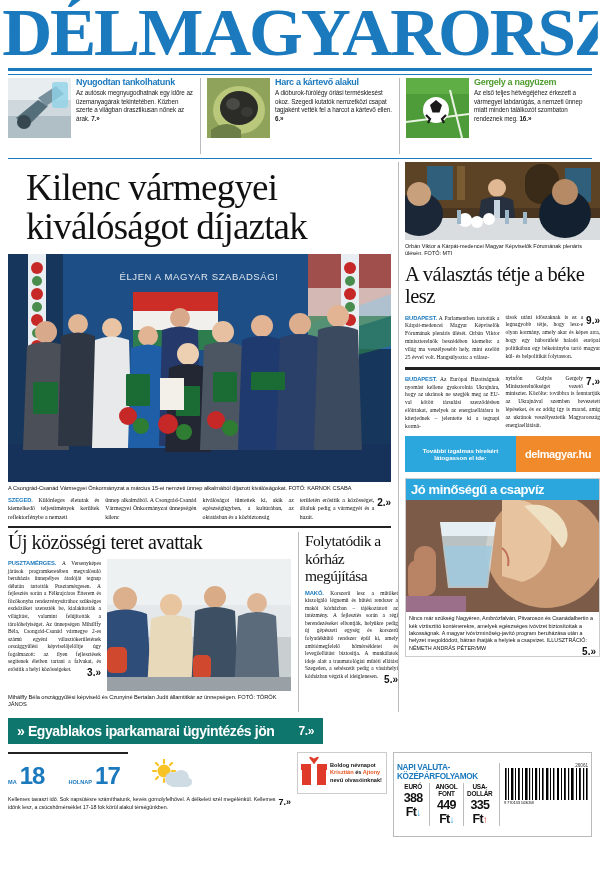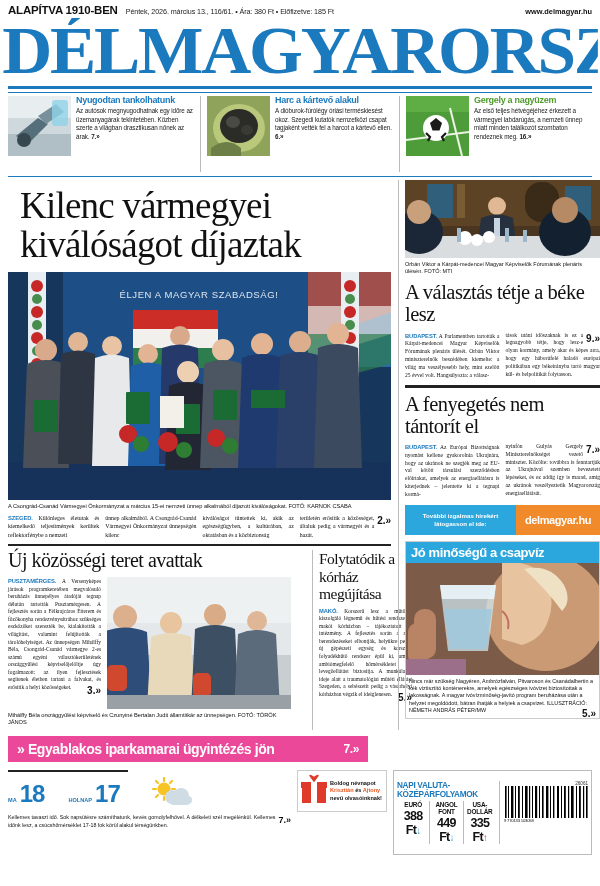--- a/index.html
+++ b/index.html
@@ -54,35 +54,35 @@
 
   
   .main { display: flex; gap: 7px; }
   .col-left { width: 383px; }
   .col-right { width: 202px; border-left: 1px solid #bbb; padding-left: 6px; }
 
   .lead-head {
     font-family: "Liberation Serif", serif;
     font-size: 37px; line-height: 1.06;
     font-weight: normal; letter-spacing: -0.8px;
-    color: #111; margin: 6px 0 8px 12px;
+    color: #111; margin: 6px 0 8px 18px;
   }
 
   .lead-photo { width: 100%; height: 228px; position: relative; overflow: hidden; }
   .caption { font-size: 5.7px; line-height: 1.3; padding: 3px 0 3px 0; color: #111; letter-spacing: -0.05px; }
 
   .cols3 { display: flex; gap: 6px; }
   .bodycol { flex: 1; font-family: "Liberation Serif", serif; font-size: 5.9px; line-height: 1.42; text-align: justify; letter-spacing: -0.05px; }
   .dateline { color: #1b79bd; font-family: "Liberation Sans", sans-serif; font-weight: bold; font-size: 5.8px; letter-spacing: -0.1px; }
   .jump { font-family: "Liberation Sans", sans-serif; font-weight: bold; font-size: 10px; float: right; margin-left: 3px; }
 
   .sep { height: 2.5px; background: #222; margin: 5px 0 4px 0; }
 
   
-  .deck { display: flex; gap: 21px; margin-top: 2px; }
+  .deck { display: flex; gap: 7px; margin-top: 2px; }
   .deck-left { width: 283px; }
   .deck-mid { width: 93px; border-left: 1px solid #bbb; padding-left: 6px; }
 
   .sub-head {
     font-family: "Liberation Serif", serif;
     font-size: 20px; line-height: 1.08; letter-spacing: -0.5px;
     margin-bottom: 5px; color: #111;
   }
   .sub-head.small { font-size: 15.5px; line-height: 1.1; }
 
@@ -91,35 +91,35 @@
   .deck-photo { flex: 1; height: 132px; position: relative; overflow: hidden; }
 
   
   .r-photo { width: 100%; height: 78px; position: relative; overflow: hidden; }
   .r-caption { font-size: 5.5px; line-height: 1.3; padding: 3px 0; }
   .r-head { font-family: "Liberation Serif", serif; font-size: 20.5px; line-height: 1.08; letter-spacing: -0.5px; margin: 3px 0 6px 0; }
   .r-cols { display: flex; gap: 6px; }
   .r-col { flex: 1; font-family: "Liberation Serif", serif; font-size: 5.5px; line-height: 1.42; text-align: justify; }
   .r-rule { height: 2.5px; background: #222; margin: 6px 0 5px 0; }
 
-  .promo { display: flex; height: 30px; margin: 6px 0; justify-content: space-between; }
+  .promo { display: flex; height: 36px; margin: 6px 0; justify-content: space-between; }
   .promo-l { flex: 1; background: #2ca7dd; color: #fff; display: flex; align-items: center; justify-content: center; text-align: center; font-size: 6.2px; font-weight: bold; line-height: 1.2; padding: 0 4px; }
   .promo-r { width: 84px; background: #f08a2b; color: #fff; display: flex; align-items: center; justify-content: center; font-size: 11px; font-weight: bold; letter-spacing: -0.4px; }
 
   .water-box { border: 1px solid #ccc; }
   .water-head { background: #2ca7dd; color: #fff; font-size: 13px; font-weight: bold; padding: 3px 5px; letter-spacing: -0.4px; }
   .water-photo { width: 100%; height: 112px; position: relative; overflow: hidden; }
   .water-cap { font-size: 5.4px; line-height: 1.35; padding: 3px 3px 4px 3px; }
 
   
   .banner {
-    background: #ec4899; color: #fff; height: 26px;
+    background: #0f766e; color: #fff; height: 26px;
     display: flex; align-items: center; padding: 0 9px;
     font-size: 14px; font-weight: bold; letter-spacing: -0.4px;
-    margin-top: 6px; width: 360px;
+    margin-top: 6px; width: 315px;
   }
   .banner .bn-jump { margin-left: auto; font-size: 12px; }
 
   
   .footer { display: flex; gap: 6px; margin-top: 8px; align-items: flex-start; }
   .weather { width: 283px; }
   .wx-rule { height: 2.5px; background: #222; width: 120px; margin-bottom: 5px; }
   .wx-row { display: flex; align-items: center; gap: 24px; }
   .wx-item { display: flex; align-items: baseline; gap: 3px; }
   .wx-lab { font-size: 5.6px; font-weight: bold; color: #1b79bd; }
@@ -146,25 +146,20 @@
   .barcode { width: 88px; padding-left: 4px; display: flex; flex-direction: column; }
   .bc-lines { height: 32px; display: flex; gap: 0; align-items: stretch; }
   .bc-num { font-size: 4.6px; text-align: right; color: #333; }
   .bc-foot { font-size: 4.2px; letter-spacing: -0.2px; }
 </style>
 </head>
 <body>
 
 <div class="page">
 
-  <div class="topbar">
-    <span class="founded">ALAPÍTVA 1910-BEN</span>
-    <span class="issueline">Péntek, 2026. március 13., 116/61. • Ára: 380 Ft • Előfizetve: 185 Ft</span>
-    <span class="topurl">www.delmagyar.hu</span>
-  </div>
 
   <div class="masthead">DÉLMAGYARORSZÁG</div>
   <div class="rule-thick"></div>
   <div class="rule-thin"></div>
 
   <div class="teasers">
 
     <div class="teaser">
       <div class="teaser-photo">
         <svg width="63" height="60" viewBox="0 0 63 60">
@@ -456,21 +451,20 @@
           <span>A Parlamentben tartották a Kárpát-medencei Magyar Képviselők Fórumának plenáris ülését. Orbán Viktor miniszterelnök beszédében kiemelte: a világ ma veszélyesebb hely, mint ezelőtt 25 évvel volt. Hangsúlyozta: a válasz-</span>
         </div>
         <div class="r-col">
           <span class="jump">9.»</span>
           <span>tások utáni időszaknak is ez a legnagyobb tétje, hogy lesz-e olyan kormány, amely akar és képes arra, hogy egy háborúfelé haladó európai politikában egy békeirányba tartó magyar kül- és belpolitikát folytasson.</span>
         </div>
       </div>
 
       <div class="r-rule"></div>
 
-      <div class="r-head">A fenyegetés nem tántorít el</div>
       <div class="r-cols">
         <div class="r-col">
           <span class="dateline">BUDAPEST.</span>
           <span>Az Európai Bizottságnak nyomást kellene gyakorolnia Ukrajnára, hogy az ukránok ne szegjék meg az EU-val kötött társulási szerződésben előírtakat, amelyek az energiaellátásra is kiterjednek – jelentette ki a tegnapi kormá-</span>
         </div>
         <div class="r-col">
           <span class="jump">7.»</span>
           <span>nyinfón Gulyás Gergely Miniszterelnökséget vezető miniszter. Közölte: továbbra is fenntartják az Ukrajnával szemben bevezetett lépéseket, és ez addig így is marad, amíg az ukránok veszélyeztetik Magyarország energiaellátását.</span>
         </div>
       </div>

